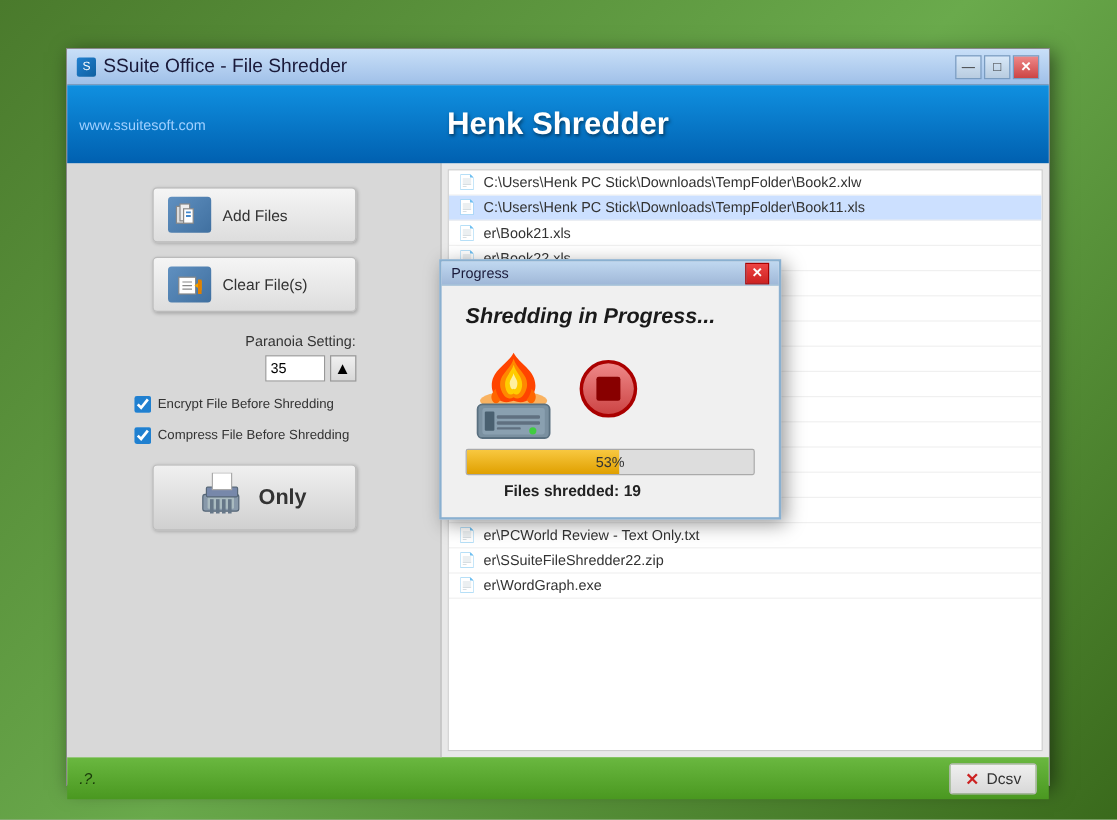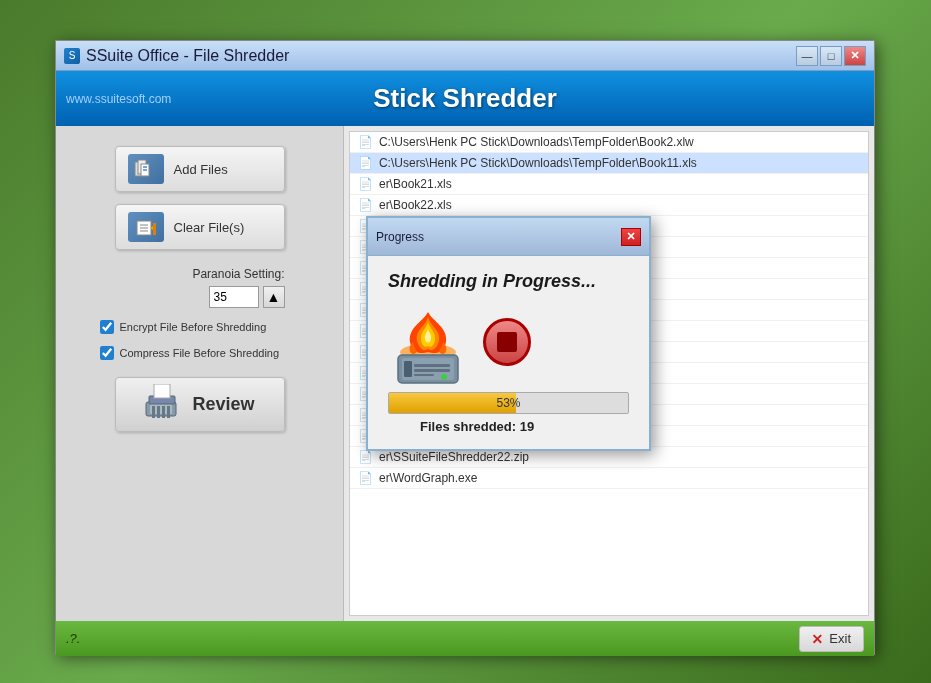--- a/index.html
+++ b/index.html
@@ -79,21 +79,21 @@
       color: #333;
     }
     .title-btn.close {
       background: linear-gradient(to bottom, #e88, #c44);
       color: white;
       font-weight: bold;
     }
 
     
     .header-bar {
-      height: 55px;
+      height: 65px;
       background: linear-gradient(to bottom, #1090e0, #0060b0);
       display: flex;
       align-items: center;
       justify-content: center;
       position: relative;
     }
     .header-url {
       position: absolute;
       left: 10px;
       color: #a0d0ff;
@@ -108,21 +108,21 @@
 
     
     .main-content {
       display: flex;
       height: calc(615px - 30px - 55px - 35px);
       background: #e8e8e8;
     }
 
     
     .left-panel {
-      width: 288px;
+      width: 312px;
       background: #d8d8d8;
       border-right: 1px solid #bbb;
       padding: 20px 15px;
       display: flex;
       flex-direction: column;
       align-items: center;
       gap: 12px;
     }
 
     .panel-btn {
@@ -296,21 +296,21 @@
       position: absolute;
       top: 175px;
       left: 310px;
       width: 285px;
       background: #f0f0f0;
       border: 2px solid #8ab0d0;
       box-shadow: 4px 4px 15px rgba(0,0,0,0.4);
       z-index: 100;
     }
     .progress-title-bar {
-      height: 38px;
+      height: 20px;
       background: linear-gradient(to bottom, #c0d8f0, #a0b8d8);
       display: flex;
       align-items: center;
       justify-content: space-between;
       padding: 0 8px;
       border-bottom: 1px solid #8ab0d0;
     }
     .progress-title-text {
       font-size: 12px;
       color: #1a1a3a;
@@ -423,21 +423,21 @@
     </div>
     <div class="title-controls">
       <div class="title-btn">—</div>
       <div class="title-btn">□</div>
       <div class="title-btn close">✕</div>
     </div>
   </div>
 
   <div class="header-bar">
     <span class="header-url">www.ssuitesoft.com</span>
-    <span class="header-title">Stick Shredder</span>
+    <span class="header-title">Henk Shredder</span>
   </div>
 
   <div class="main-content">
 
     <div class="left-panel">
       <div class="panel-btn">
         <div class="btn-icon">
           <svg width="24" height="20" viewBox="0 0 24 20">
             <rect x="1" y="3" width="10" height="14" fill="#ddd" stroke="#888" stroke-width="1"></rect>
             <rect x="4" y="1" width="8" height="14" fill="#eee" stroke="#888" stroke-width="1"></rect>
@@ -490,21 +490,21 @@
 
             <rect x="8" y="22" width="3" height="14" fill="#667788"></rect>
             <rect x="13" y="22" width="3" height="14" fill="#667788"></rect>
             <rect x="18" y="22" width="3" height="14" fill="#667788"></rect>
             <rect x="23" y="22" width="3" height="14" fill="#667788"></rect>
             <rect x="5" y="12" width="26" height="8" rx="1" fill="#7788aa" stroke="#556677" stroke-width="1"></rect>
 
             <rect x="10" y="0" width="16" height="14" fill="white" stroke="#aaa" stroke-width="1"></rect>
           </svg>
         </span>
-        <span class="shred-label">Review</span>
+        <span class="shred-label">Only</span>
       </div>
     </div>
 
     <div class="right-panel">
     <div class="file-item">
           <span class="file-icon">📄</span>
           <span>C:\Users\Henk PC Stick\Downloads\TempFolder\Book2.xlw</span>
         </div>
         <div class="file-item selected">
           <span class="file-icon">📄</span>
@@ -571,21 +571,21 @@
           <span>er\WordGraph.exe</span>
         </div>
       </div>
 
   </div>
 
   <div class="status-bar">
     <span class="status-text">.?.</span>
     <div class="exit-btn">
       <span class="exit-icon">✕</span>
-      <span class="exit-label">Exit</span>
+      <span class="exit-label">Dcsv</span>
     </div>
   </div>
 
   <div class="progress-dialog">
     <div class="progress-title-bar">
       <span class="progress-title-text">Progress</span>
       <div class="progress-close-btn">✕</div>
     </div>
     <div class="progress-body">
       <div class="progress-heading">Shredding in Progress...</div>

